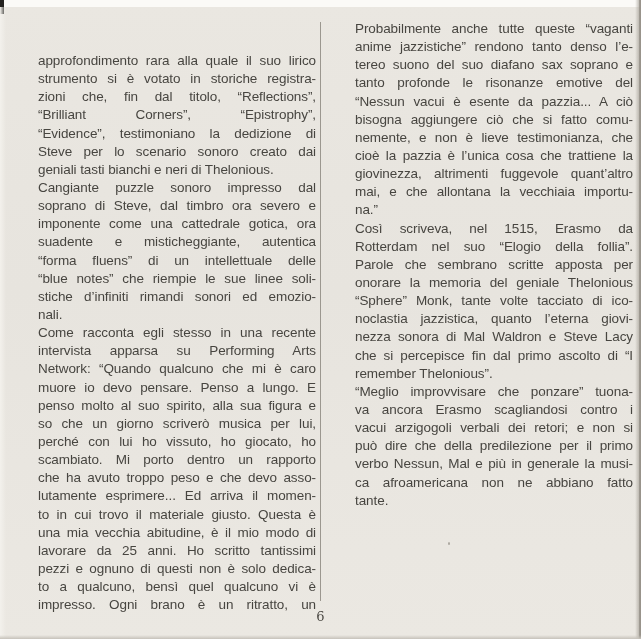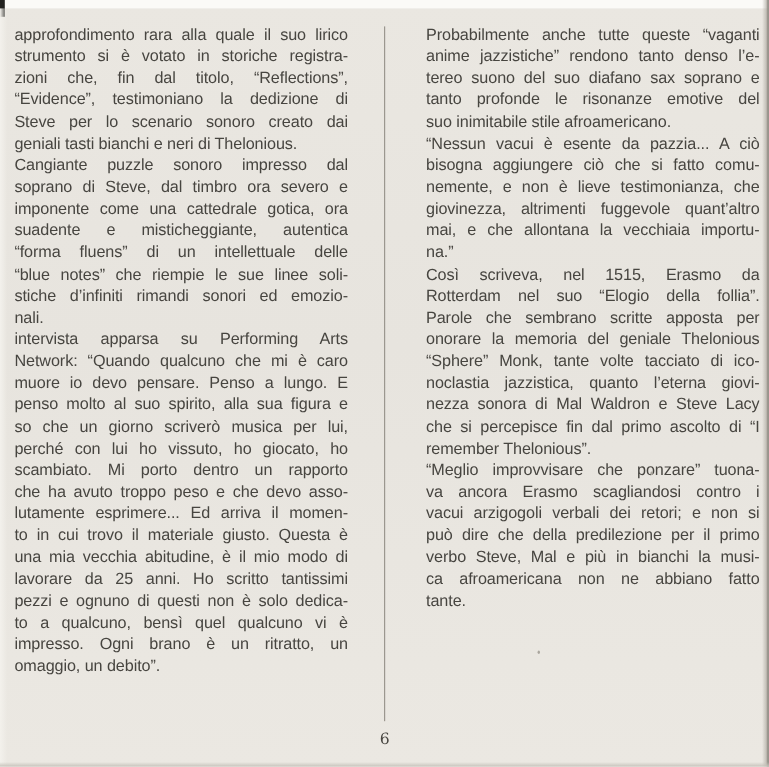--- a/index.html
+++ b/index.html
@@ -16,21 +16,21 @@
     font-family: "Liberation Sans", sans-serif;
   }
   .col {
     position: absolute;
     top: 20px;
     width: 278px;
     font-size: 13.5px;
     letter-spacing: -0.08px;
     color: #474540;
   }
-  .col-left  { left: 12px; }
+  .col-left  { left: 38px; margin-top: 32px; }
   .col-right { left: 355px; }
   .ln {
     height: 18.15px;
     line-height: 18.15px;
     overflow: hidden;
     text-align: justify;
     text-align-last: justify;
     white-space: normal;
   }
   .ln.end {
@@ -94,75 +94,76 @@
   <div class="corner-tl"></div>
   <div class="edge-left"></div>
   <div class="edge-right"></div>
   <div class="edge-right-line"></div>
   <div class="edge-bottom"></div>
 
   <div class="col col-left" style="color: rgb(71, 69, 64);">
       <div class="ln">approfondimento rara alla quale il suo lirico</div>
       <div class="ln">strumento si è votato in storiche registra-</div>
       <div class="ln">zioni che, fin dal titolo, “Reflections”,</div>
+      <div class="ln">“Brilliant Corners”, “Epistrophy”,</div>
       <div class="ln">“Evidence”, testimoniano la dedizione di</div>
       <div class="ln">Steve per lo scenario sonoro creato dai</div>
       <div class="ln end">geniali tasti bianchi e neri di Thelonious.</div>
       <div class="ln">Cangiante puzzle sonoro impresso dal</div>
       <div class="ln">soprano di Steve, dal timbro ora severo e</div>
       <div class="ln">imponente come una cattedrale gotica, ora</div>
       <div class="ln">suadente e misticheggiante, autentica</div>
       <div class="ln">“forma fluens” di un intellettuale delle</div>
       <div class="ln">“blue notes” che riempie le sue linee soli-</div>
       <div class="ln">stiche d’infiniti rimandi sonori ed emozio-</div>
       <div class="ln end">nali.</div>
+      <div class="ln">Come racconta egli stesso in una recente</div>
       <div class="ln">intervista apparsa su Performing Arts</div>
       <div class="ln">Network: “Quando qualcuno che mi è caro</div>
       <div class="ln">muore io devo pensare. Penso a lungo. E</div>
       <div class="ln">penso molto al suo spirito, alla sua figura e</div>
       <div class="ln">so che un giorno scriverò musica per lui,</div>
       <div class="ln">perché con lui ho vissuto, ho giocato, ho</div>
       <div class="ln">scambiato. Mi porto dentro un rapporto</div>
       <div class="ln">che ha avuto troppo peso e che devo asso-</div>
       <div class="ln">lutamente esprimere... Ed arriva il momen-</div>
       <div class="ln">to in cui trovo il materiale giusto. Questa è</div>
       <div class="ln">una mia vecchia abitudine, è il mio modo di</div>
       <div class="ln">lavorare da 25 anni. Ho scritto tantissimi</div>
       <div class="ln">pezzi e ognuno di questi non è solo dedica-</div>
       <div class="ln">to a qualcuno, bensì quel qualcuno vi è</div>
       <div class="ln">impresso. Ogni brano è un ritratto, un</div>
-      <div class="ln end">omaggio, un debito”.</div>
     </div>
   <div class="divider" style="background-color: rgb(155, 151, 143);"></div>
   <div class="col col-right" style="color: rgb(71, 69, 64);">
       <div class="ln">Probabilmente anche tutte queste “vaganti</div>
       <div class="ln">anime jazzistiche” rendono tanto denso l’e-</div>
       <div class="ln">tereo suono del suo diafano sax soprano e</div>
       <div class="ln">tanto profonde le risonanze emotive del</div>
-      <div class="ln end">suo inimitabile stile afroamericano.</div>
       <div class="ln">“Nessun vacui è esente da pazzia... A ciò</div>
       <div class="ln">bisogna aggiungere ciò che si fatto comu-</div>
       <div class="ln">nemente, e non è lieve testimonianza, che</div>
+      <div class="ln">cioè la pazzia è l’unica cosa che trattiene la</div>
       <div class="ln">giovinezza, altrimenti fuggevole quant’altro</div>
       <div class="ln">mai, e che allontana la vecchiaia importu-</div>
       <div class="ln end">na.”</div>
       <div class="ln">Così scriveva, nel 1515, Erasmo da</div>
       <div class="ln">Rotterdam nel suo “Elogio della follia”.</div>
       <div class="ln">Parole che sembrano scritte apposta per</div>
       <div class="ln">onorare la memoria del geniale Thelonious</div>
       <div class="ln">“Sphere” Monk, tante volte tacciato di ico-</div>
       <div class="ln">noclastia jazzistica, quanto l’eterna giovi-</div>
       <div class="ln">nezza sonora di Mal Waldron e Steve Lacy</div>
       <div class="ln">che si percepisce fin dal primo ascolto di “I</div>
       <div class="ln end">remember Thelonious”.</div>
       <div class="ln">“Meglio improvvisare che ponzare” tuona-</div>
       <div class="ln">va ancora Erasmo scagliandosi contro i</div>
       <div class="ln">vacui arzigogoli verbali dei retori; e non si</div>
       <div class="ln">può dire che della predilezione per il primo</div>
-      <div class="ln">verbo Steve, Mal e più in bianchi la musi-</div>
+      <div class="ln">verbo Nessun, Mal e più in generale la musi-</div>
       <div class="ln">ca afroamericana non ne abbiano fatto</div>
       <div class="ln end">tante.</div>
     </div>
 
   <div class="page-number">6</div>
 
   <div class="speck speck-1"></div>
   <div class="speck speck-2"></div>
 </div>
 

